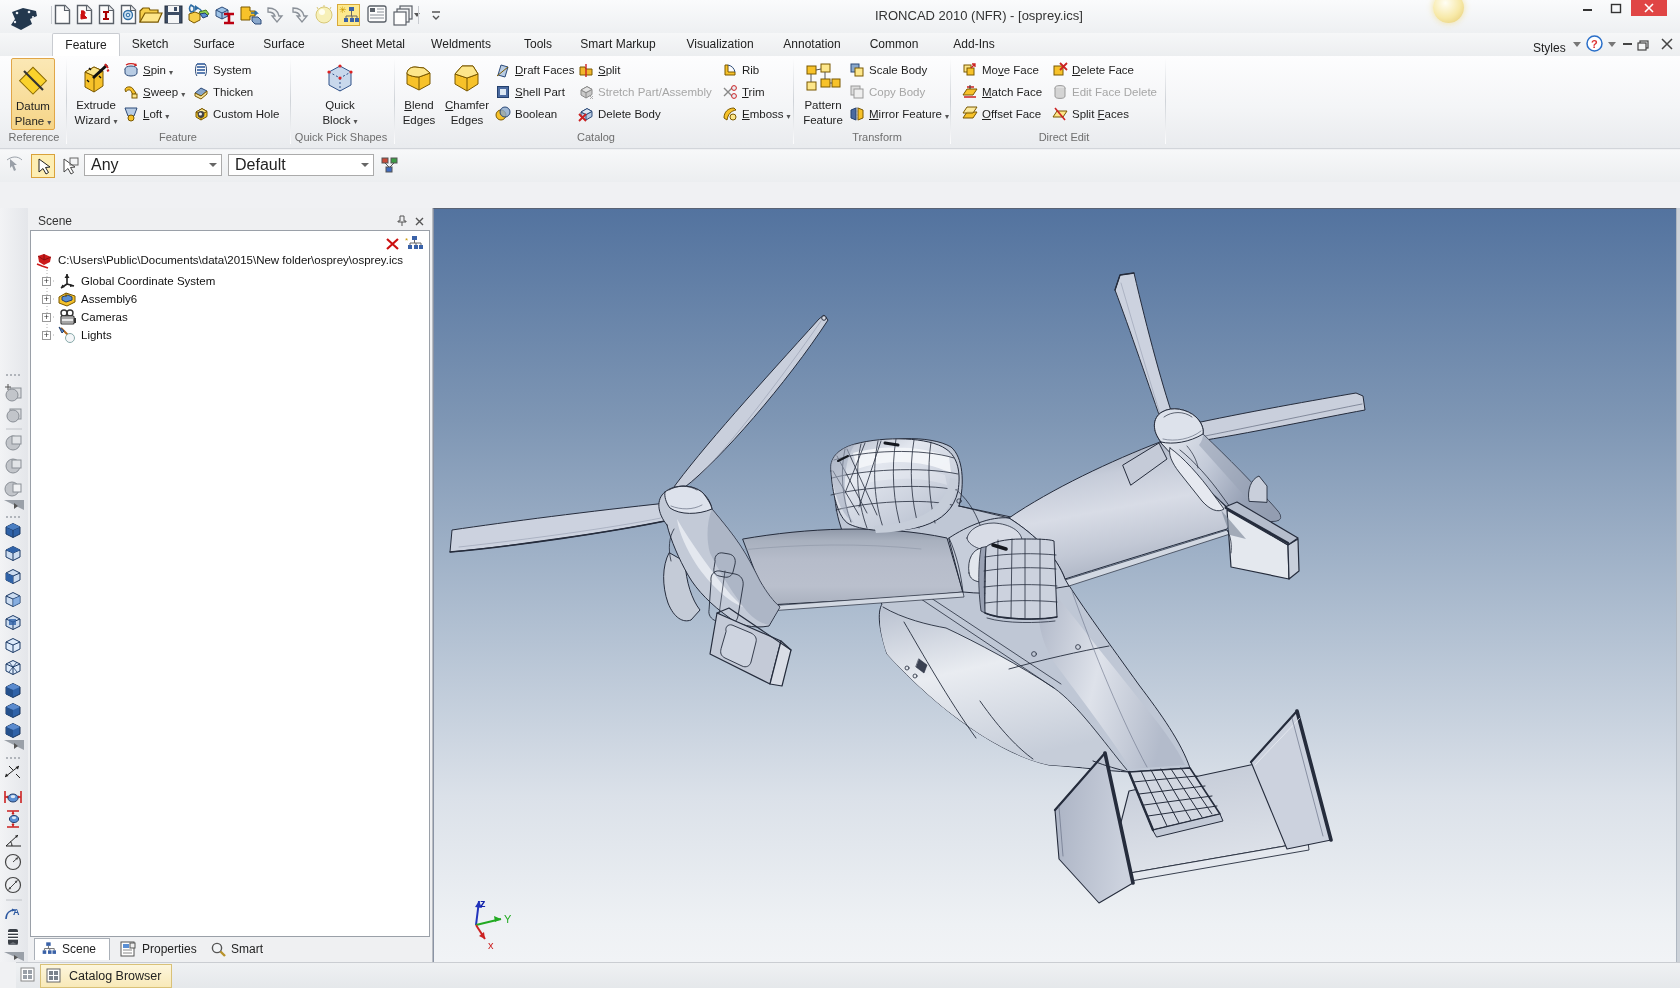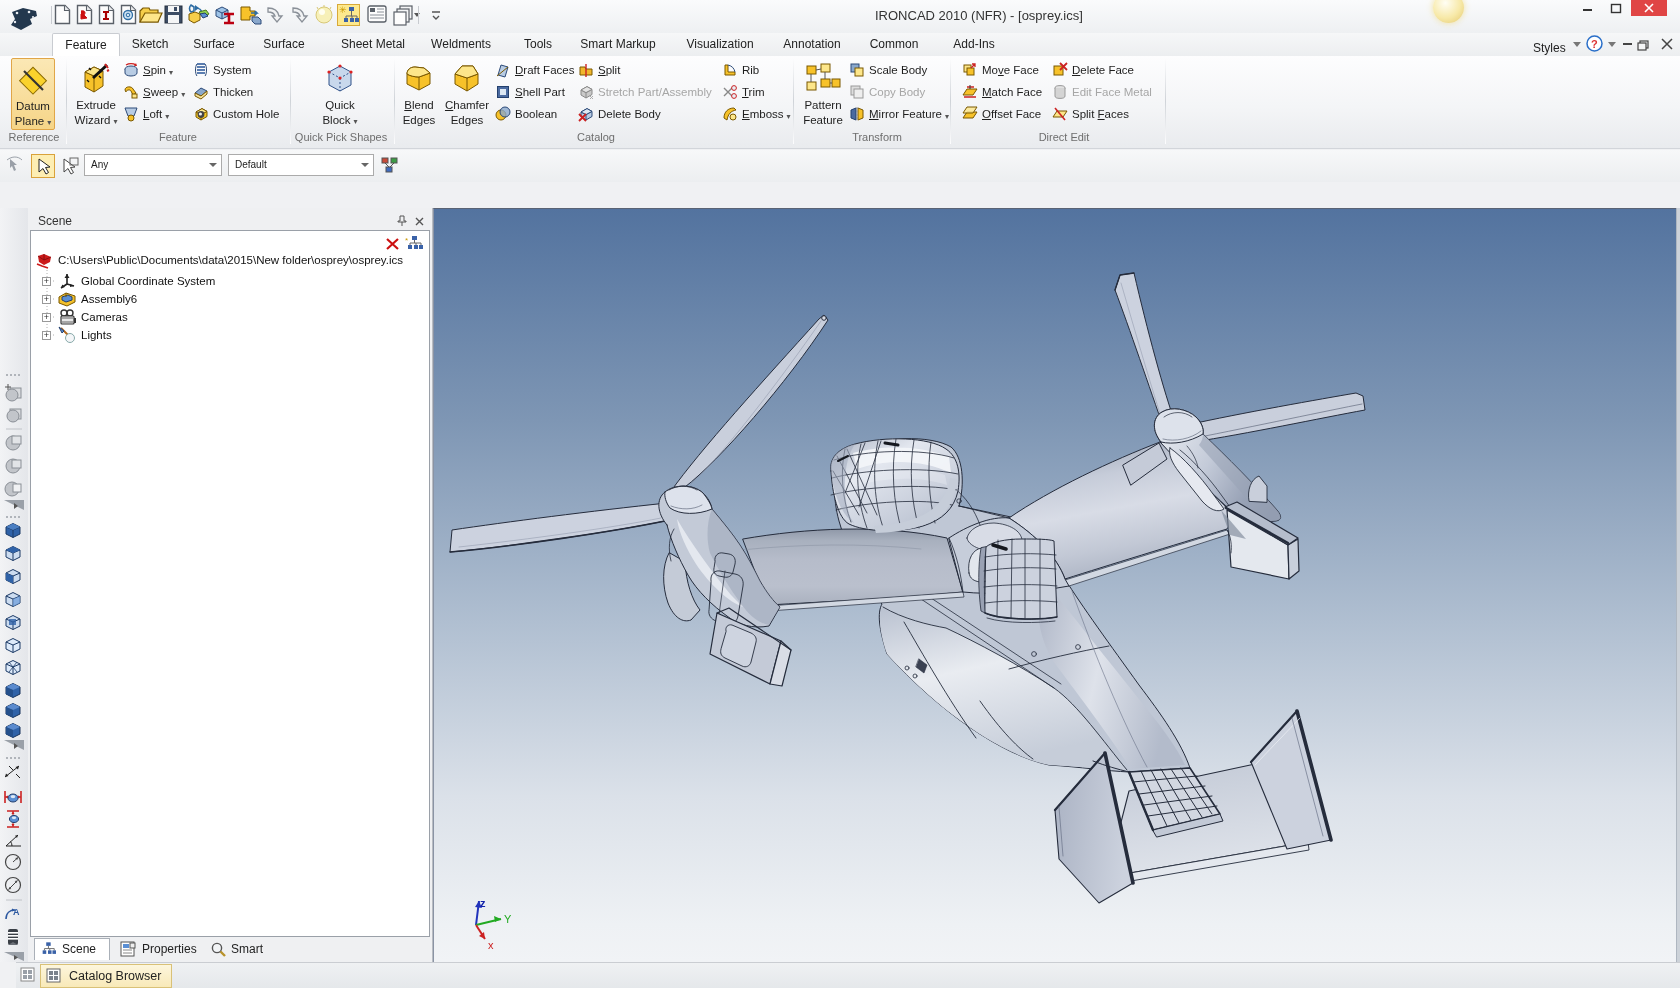--- a/index.html
+++ b/index.html
@@ -18,21 +18,21 @@
 .bigbtn{position:absolute;top:2px;text-align:center;font-size:11.5px;line-height:14.5px;color:#1e1e1e}
 .bigbtn svg{display:block;margin:4px auto 2px}
 .smallrow{position:absolute;height:22px;font-size:11.5px;color:#1e1e1e;white-space:nowrap}
 .smallrow svg{vertical-align:-3px;margin-right:4px}
 .smallrow .txt{position:relative;top:-1px}
 .gray{color:#a6a6a6}
 .dd{font-size:8px;color:#555;margin-left:3px}
 .un{text-decoration:underline}
 
 #selbar{position:absolute;left:0;top:150px;width:1680px;height:32px;background:linear-gradient(#f7f8f9,#eceef0)}
-.combo{position:absolute;top:4px;height:22px;background:#fff;border:1px solid #ababab;font-size:10px;line-height:20px;padding-left:6px;color:#222}
+.combo{position:absolute;top:4px;height:22px;background:#fff;border:1px solid #ababab;font-size:16px;line-height:20px;padding-left:6px;color:#222}
 .combo .arr{position:absolute;right:4px;top:8px;width:0;height:0;border-left:4px solid transparent;border-right:4px solid transparent;border-top:4px solid #666}
 
 #tabsrow{position:absolute;left:0;top:182px;width:1680px;height:26px;background:linear-gradient(#fdfdfe,#f0f1f3)}
 
 #leftbar{position:absolute;left:0;top:208px;width:28px;height:754px;background:linear-gradient(90deg,#f2f3f5,#e4e6ea)}
 
 #scenepanel{position:absolute;left:28px;top:208px;width:405px;height:754px;background:#eff0f2;border-right:1px solid #b8bcc2}
 #scenehdr{position:absolute;left:2px;top:2px;right:2px;height:22px;font-size:12px;color:#333;line-height:22px;padding-left:8px}
 #treebox{position:absolute;left:2px;top:22px;width:400px;height:707px;background:#fff;border:1px solid #9aa0a8}
 .trow{position:absolute;left:0;height:18px;font-size:11.5px;color:#111;white-space:nowrap}
@@ -369,21 +369,21 @@
           <path d="M1 12 L5 6 L15 6 L11 12 Z" fill="#f7c22a" stroke="#7a5800"></path>
           <path d="M1 7 L5 1 L15 1 L11 7 Z" fill="#fde68a" stroke="#7a5800" fill-opacity=".8"></path>
         </svg><span class="txt"><span class="un">O</span>ffset Face</span></div>
     <div class="smallrow" style="left:1052px;top:6px"><svg width="16" height="16" viewBox="0 0 16 16">
           <rect x="2" y="4" width="9" height="9" fill="#f7c22a" stroke="#7a5800"></rect>
           <path d="M8 1 L15 8 M15 1 L8 8" stroke="#c22" stroke-width="1.8"></path>
         </svg><span class="txt"><span class="un">D</span>elete Face</span></div>
     <div class="smallrow gray" style="left:1052px;top:28px"><svg width="16" height="16" viewBox="0 0 16 16">
           <ellipse cx="8" cy="4" rx="5" ry="2.4" fill="#e2e2e2" stroke="#999"></ellipse>
           <path d="M3 4 L3 12 A5 2.4 0 0 0 13 12 L13 4" fill="#d4d4d4" stroke="#999"></path>
-        </svg><span class="txt">Edit Face Metal</span></div>
+        </svg><span class="txt">Edit Face Delete</span></div>
     <div class="smallrow" style="left:1052px;top:50px"><svg width="16" height="16" viewBox="0 0 16 16">
           <path d="M1 11 L5 5 L15 5 L11 11 Z" fill="#fde68a" stroke="#7a5800"></path>
           <path d="M3 2 L13 14" stroke="#c22" stroke-width="1.6"></path>
         </svg><span class="txt">Split <span class="un">F</span>aces</span></div>
   </div>
 
   <div id="selbar">
     <svg class="abs" style="left:4px;top:4px" width="78" height="24" viewBox="0 0 78 24">
       <path d="M6 14 L6 5 L13 11 L10 11 L12 16 L10 17 L8 12 Z" fill="#9aa0a8"></path>
       <path d="M3 6 C8 2 14 2 18 6" stroke="#9aa0a8" fill="none"></path>

